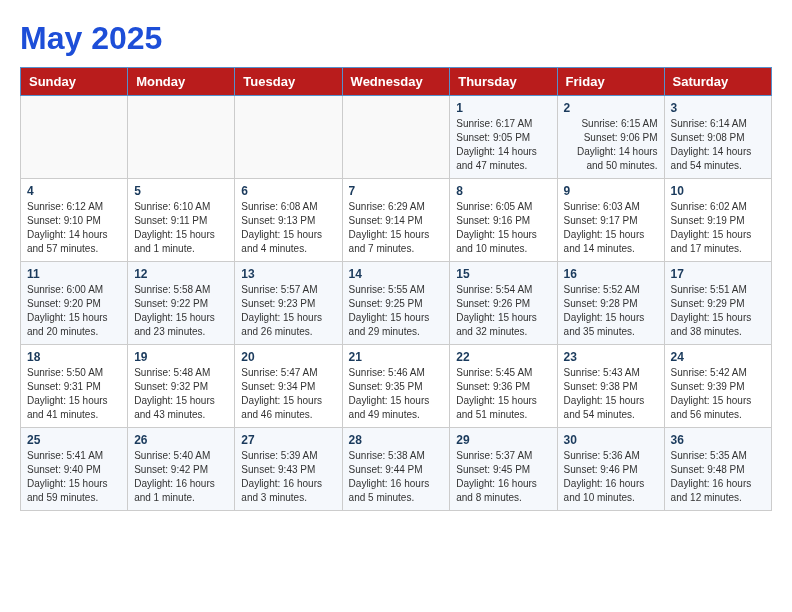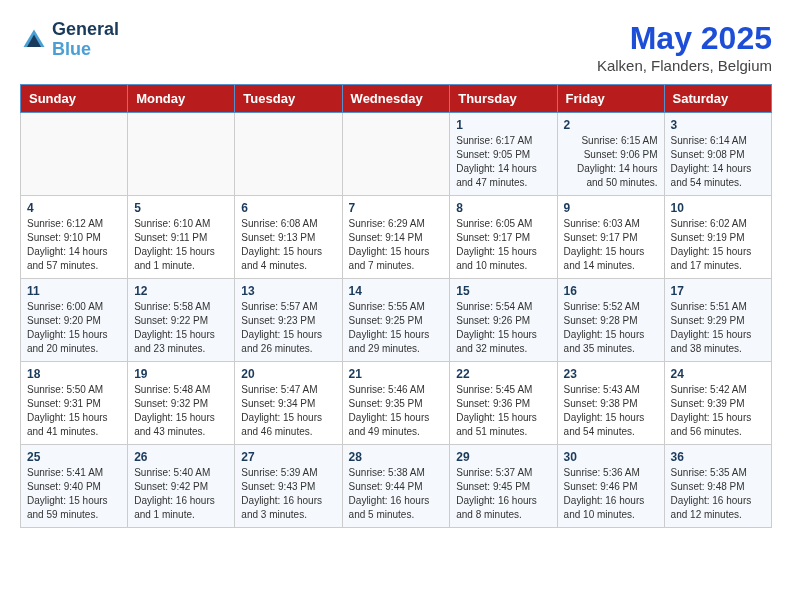--- a/index.html
+++ b/index.html
@@ -89,33 +89,22 @@
       line-height: 1.4;
     }
     td.empty {
       background: #f9f9f9 !important;
     }
   </style>
 </head>
 <body>
 
 <div class="header-section">
-  <div class="logo">
-    <svg class="logo-icon" viewBox="0 0 40 40">
-      <polygon points="20,5 35,30 5,30" fill="#4a9fd4"></polygon>
-      <polygon points="20,12 30,30 10,30" fill="#1a3a5c"></polygon>
-    </svg>
-    <div class="logo-text">
-      <div>General</div>
-      <div><span>Blue</span></div>
-    </div>
-  </div>
   <div class="title-section">
     <div class="calendar-title">May 2025</div>
-    <div class="calendar-subtitle">Kalken, Flanders, Belgium</div>
   </div>
 </div>
 
 <table>
   <thead>
     <tr>
     <th>Sunday</th>
         <th>Monday</th>
         <th>Tuesday</th>
         <th>Wednesday</th>
@@ -177,21 +166,21 @@
         <td>
           <span class="day-number">7</span>
           <div class="day-info" style="white-space: pre-line;">Sunrise: 6:29 AM
 Sunset: 9:14 PM
 Daylight: 15 hours
 and 7 minutes.</div>
         </td>
         <td>
           <span class="day-number">8</span>
           <div class="day-info" style="white-space: pre-line;">Sunrise: 6:05 AM
-Sunset: 9:17 PM
+Sunset: 9:16 PM
 Daylight: 15 hours
 and 10 minutes.</div>
         </td>
         <td>
           <span class="day-number">9</span>
           <div class="day-info" style="white-space: pre-line;">Sunrise: 6:03 AM
 Sunset: 9:17 PM
 Daylight: 15 hours
 and 14 minutes.</div>
         </td>

